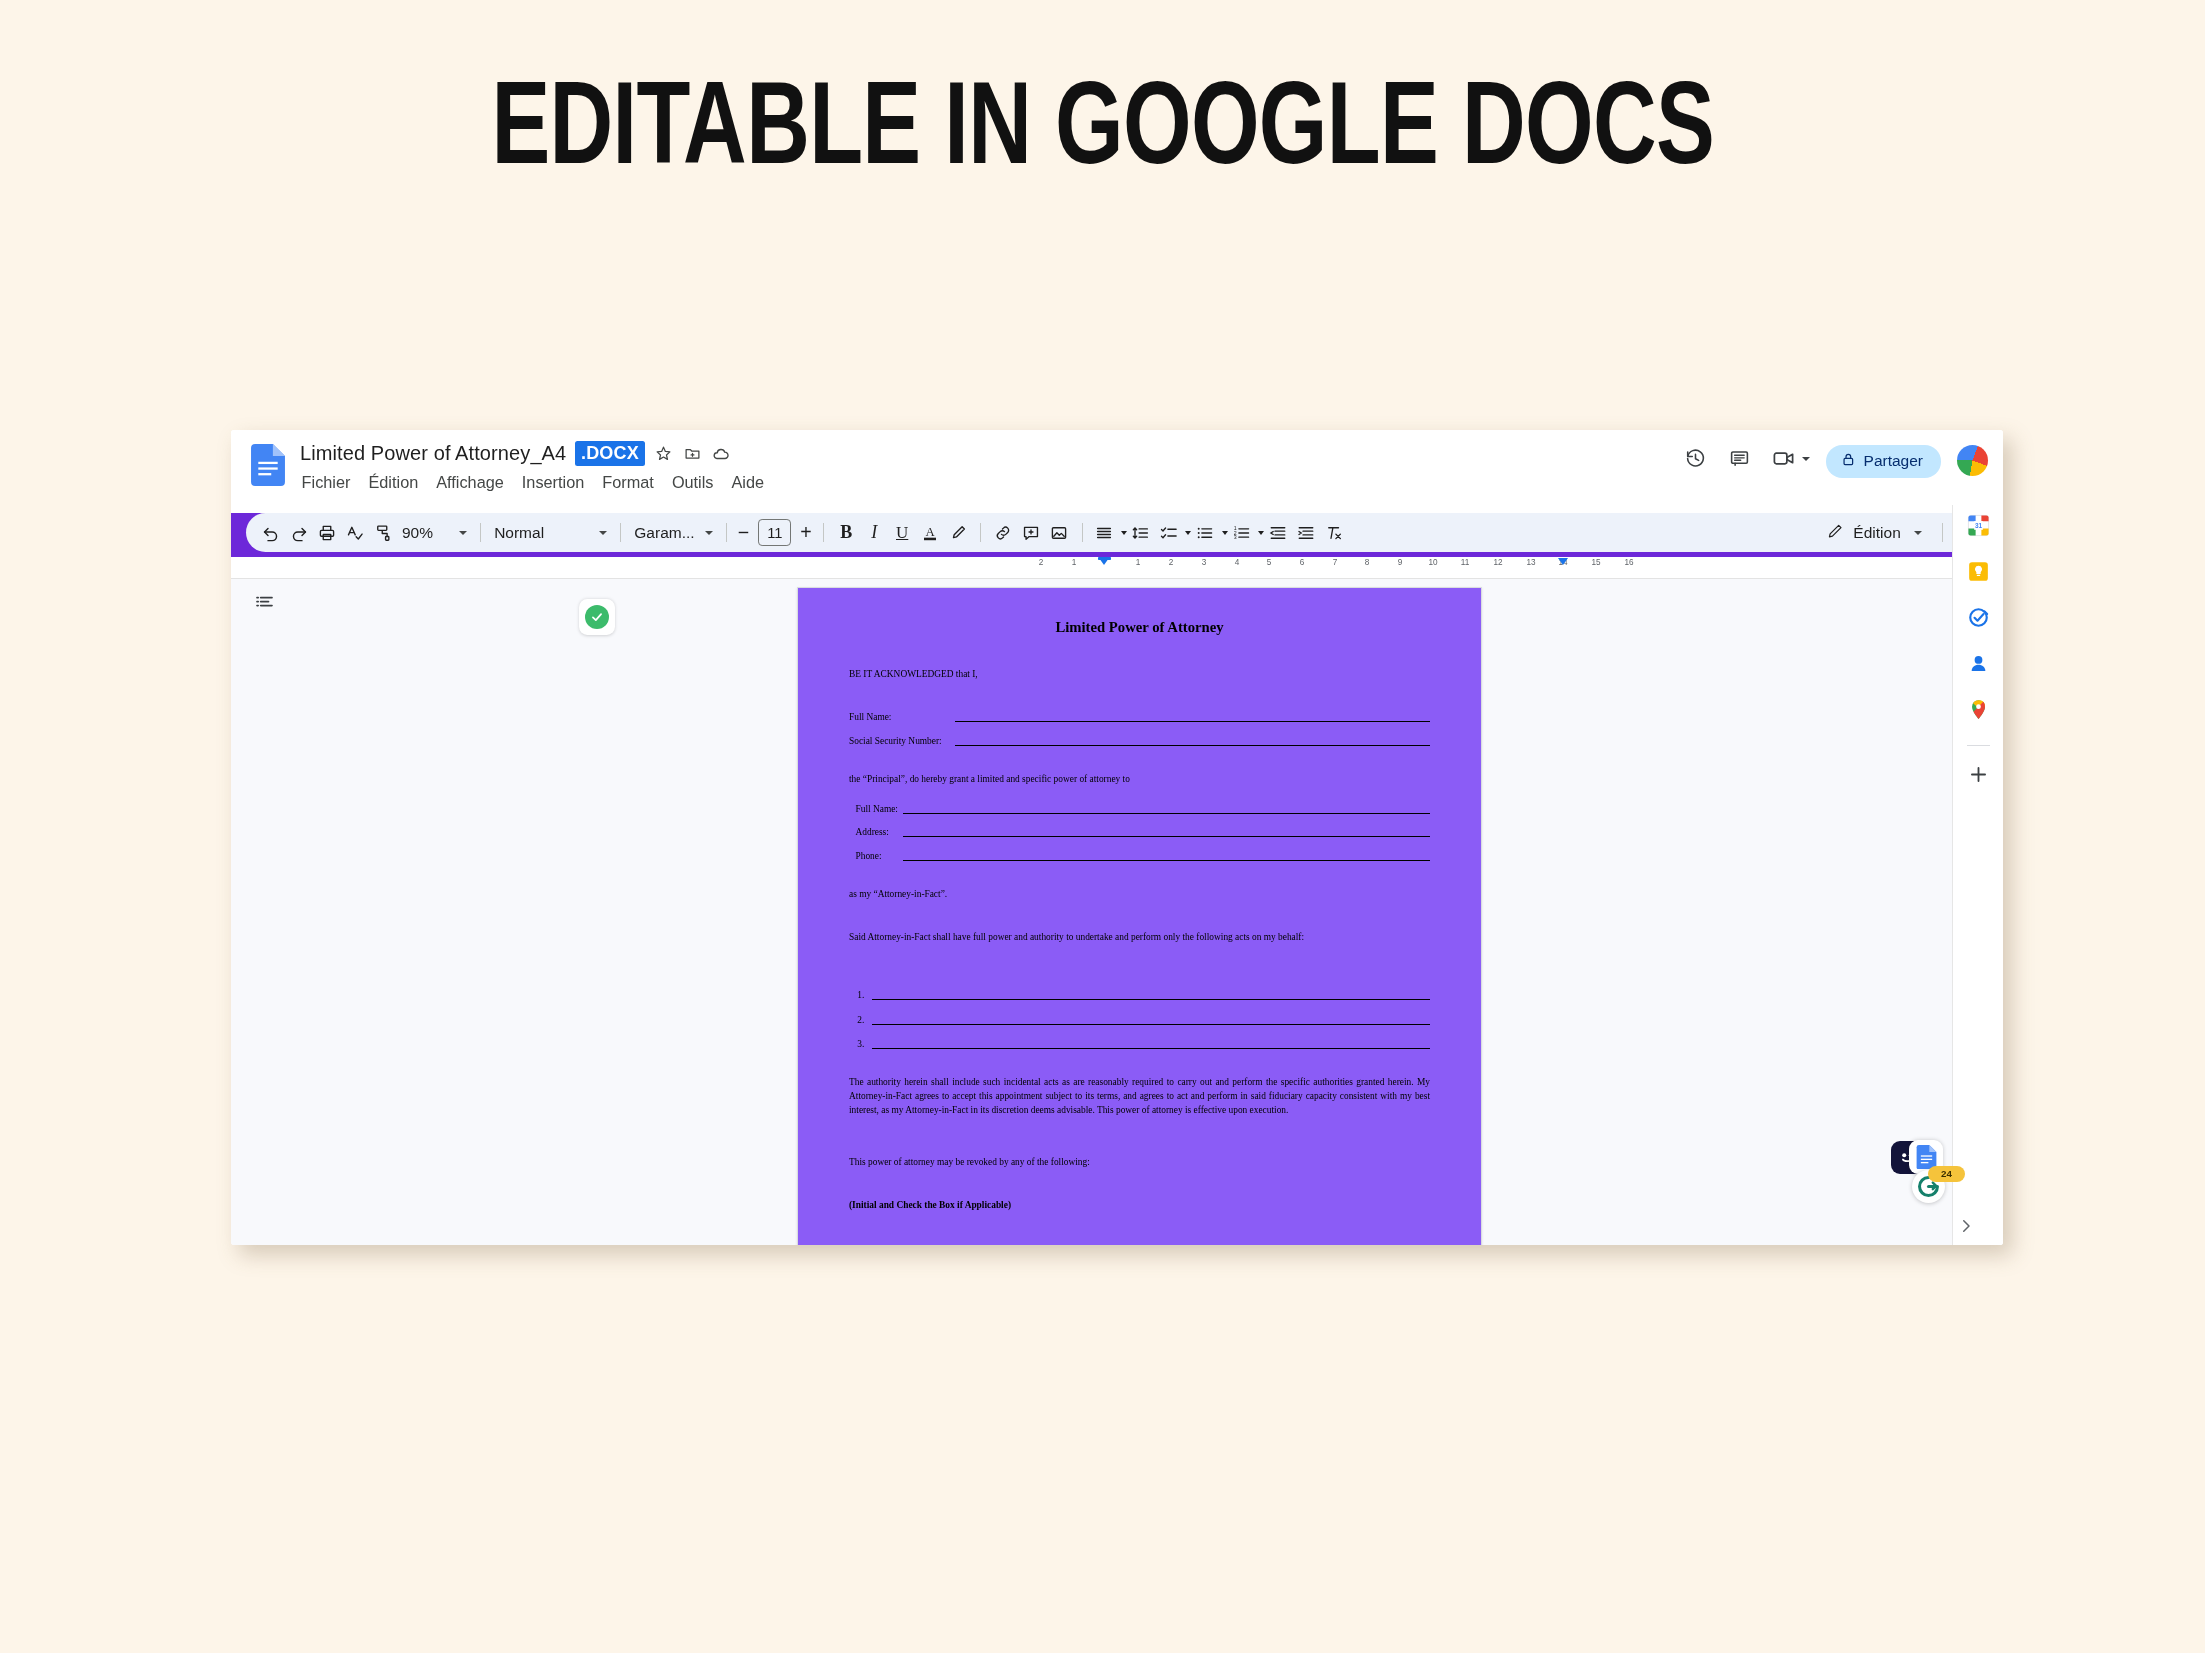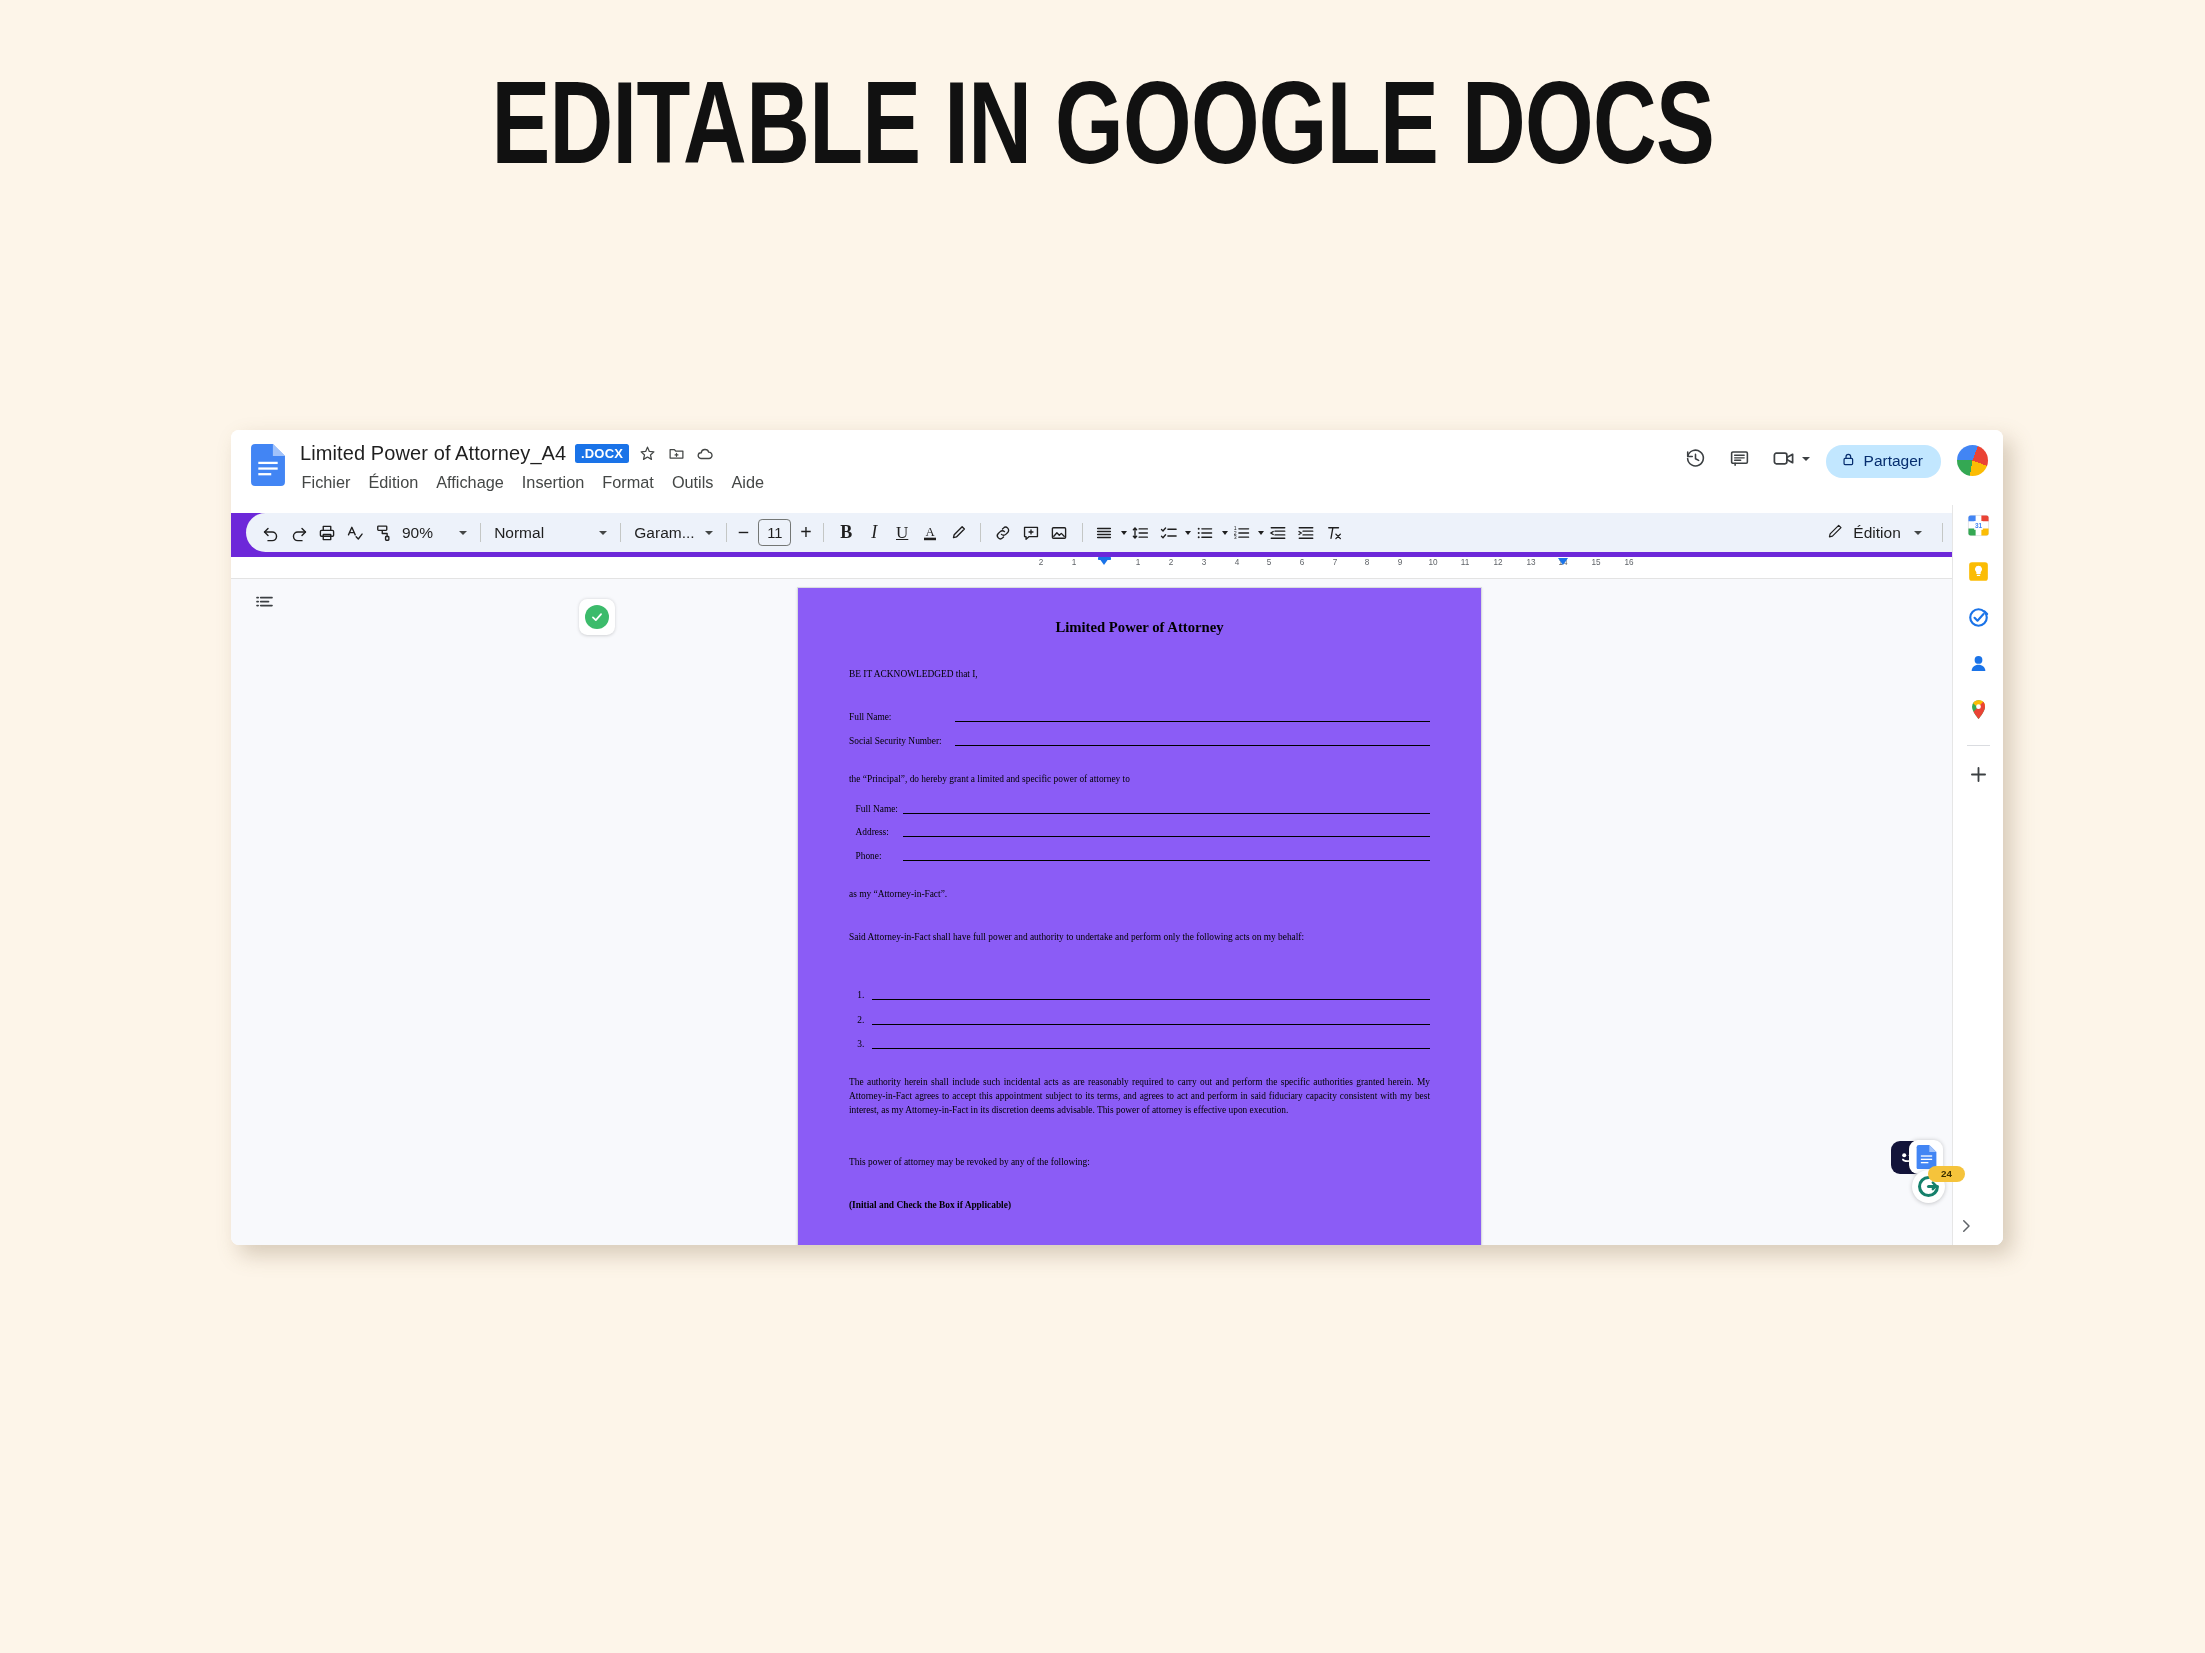--- a/index.html
+++ b/index.html
@@ -37,21 +37,21 @@
   }
 
   
   .window {
     position: absolute;
     left: 231px;
     top: 430px;
     width: 1772px;
     height: 815px;
     background: #ffffff;
-    border-radius: 8px;
+    border-radius: 3px;
     box-shadow: 8.2px 9.8px 21px rgba(120, 95, 60, 0.28);
     overflow: hidden;
   }
 
   
   .titlebar {
     position: relative;
     height: 75px;
     background: #ffffff;
     display: flex;
@@ -78,21 +78,21 @@
   }
   .doc-title {
     font-size: 20px;
     color: #1f1f1f;
     letter-spacing: 0.1px;
     white-space: nowrap;
   }
   .docx-badge {
     background: #1a73e8;
     color: #ffffff;
-    font-size: 13px;
+    font-size: 18px;
     font-weight: 700;
     padding: 1.6px 5.7px 2.5px 5.7px;
     border-radius: 2.5px;
     letter-spacing: 0.2px;
   }
   .title-icon {
     width: 19.6px;
     height: 19.6px;
     display: inline-flex;
     align-items: center;

